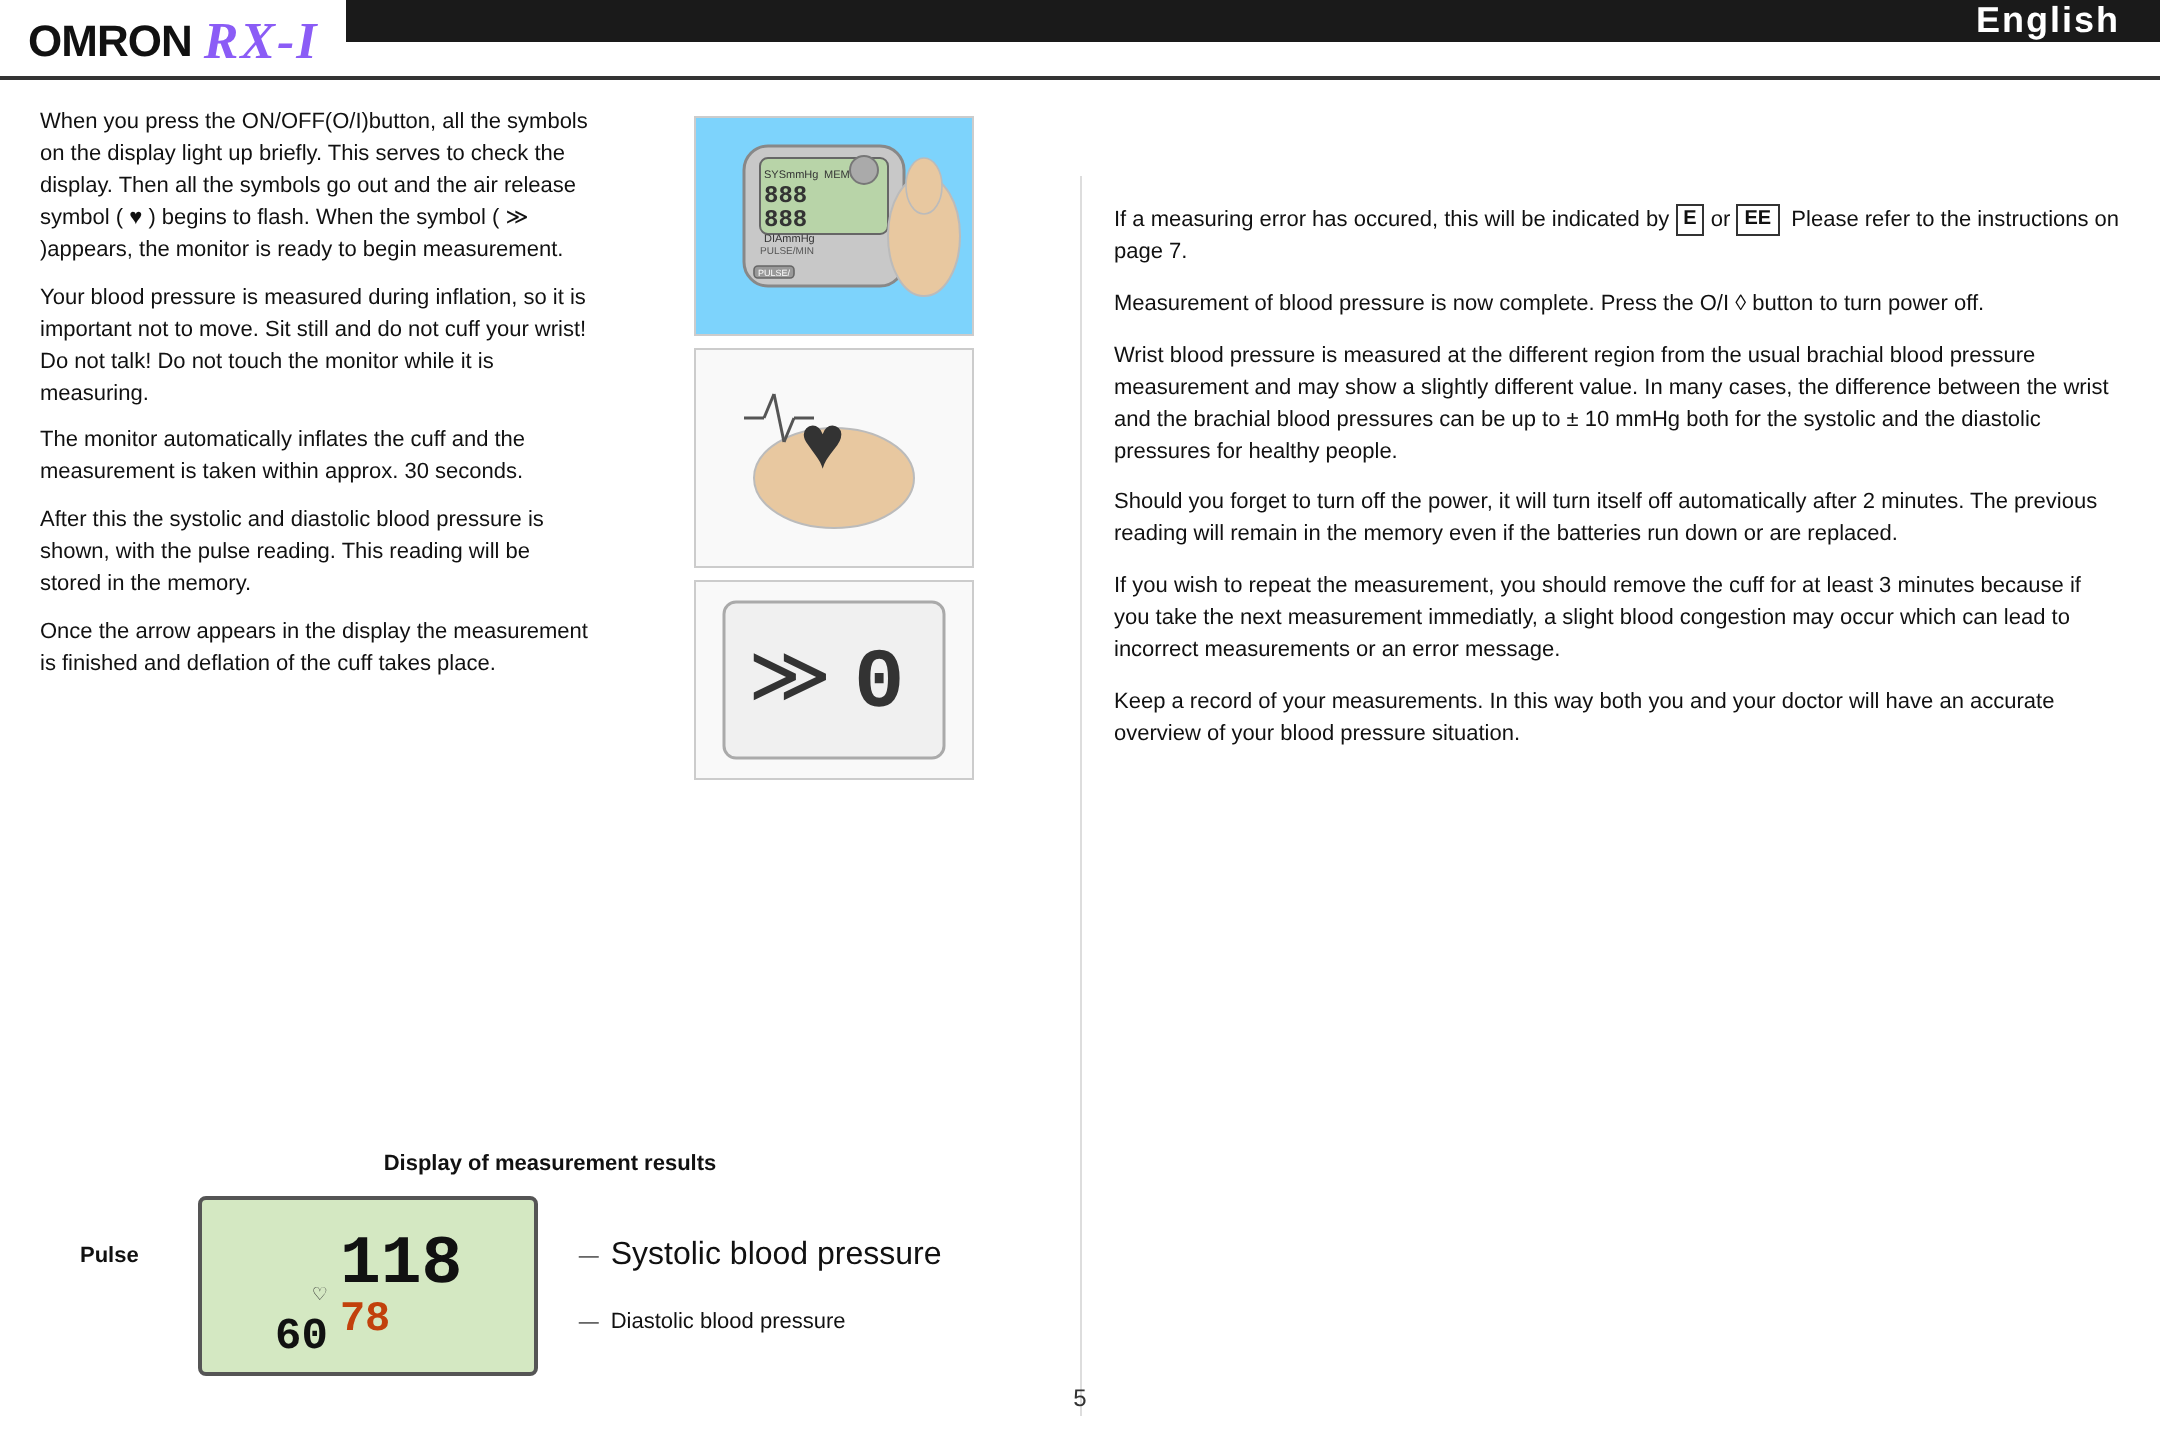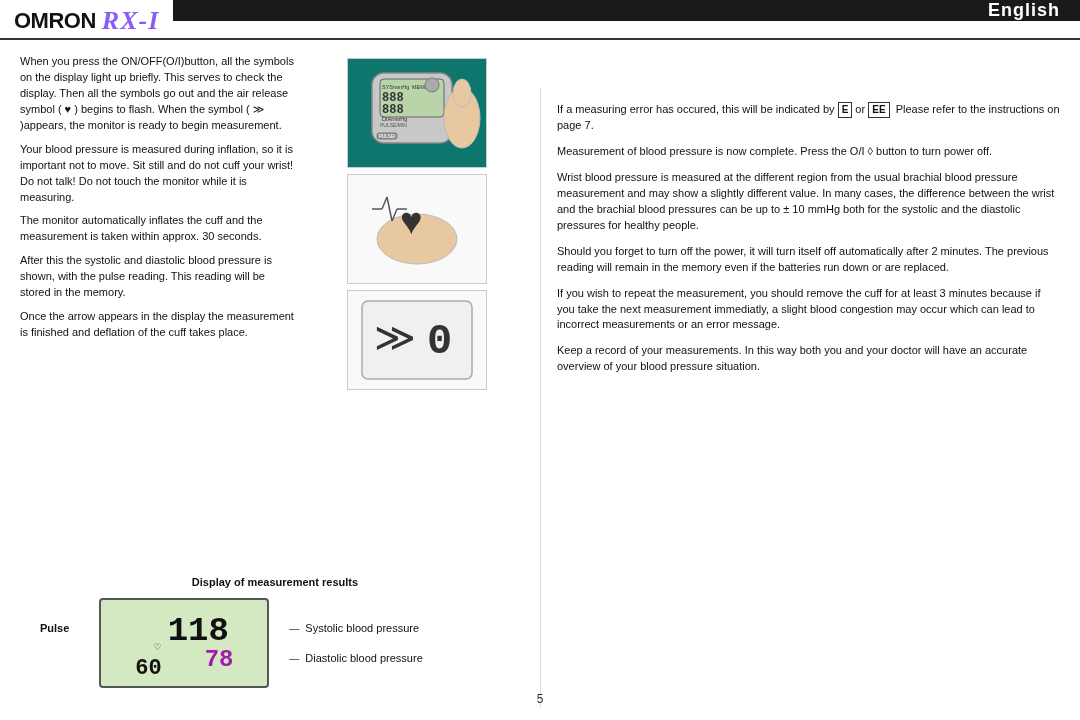--- a/index.html
+++ b/index.html
@@ -99,21 +99,21 @@
     }
 
     
     .device-img {
       border: 1px solid #ccc;
       width: 140px;
       height: 110px;
       display: flex;
       align-items: center;
       justify-content: center;
-      background: #0f766e;
+      background: #7dd3fc;
     }
 
     .device-img-2 {
       border: 1px solid #ccc;
       width: 140px;
       height: 110px;
       display: flex;
       align-items: center;
       justify-content: center;
       background: #f9f9f9;
@@ -168,26 +168,25 @@
       align-items: flex-start;
     }
     .display-systolic {
       font-size: 34px;
       font-weight: bold;
       font-family: 'Courier New', monospace;
       color: #111;
       line-height: 1;
     }
     .display-diastolic {
-      font-size: 24px;
+      font-size: 21px;
       font-weight: bold;
       font-family: 'Courier New', monospace;
-      color: #a21caf;
+      color: #c2410c;
       line-height: 1;
-      margin-left: 37px;
     }
     .display-pulse {
       font-size: 22px;
       font-weight: bold;
       font-family: 'Courier New', monospace;
       color: #111;
       align-self: flex-end;
     }
     .display-labels {
       display: flex;
@@ -340,21 +339,21 @@
             </div>
             <div class="display-numbers">
               <span class="display-systolic">118</span>
               <span class="display-diastolic">78</span>
             </div>
           </div>
         </div>
         <div class="display-labels">
           <div class="display-label-row">
             <span style="font-size:10px;color:#333;">—</span>
-            <span style="font-size:11px;">Systolic blood pressure</span>
+            <span style="font-size:16px;">Systolic blood pressure</span>
           </div>
           <div class="display-label-row" style="margin-top:10px;">
             <span style="font-size:10px;color:#333;">—</span>
             <span style="font-size:11px;">Diastolic blood pressure</span>
           </div>
         </div>
       </div>
     </div>
   </div>
 

